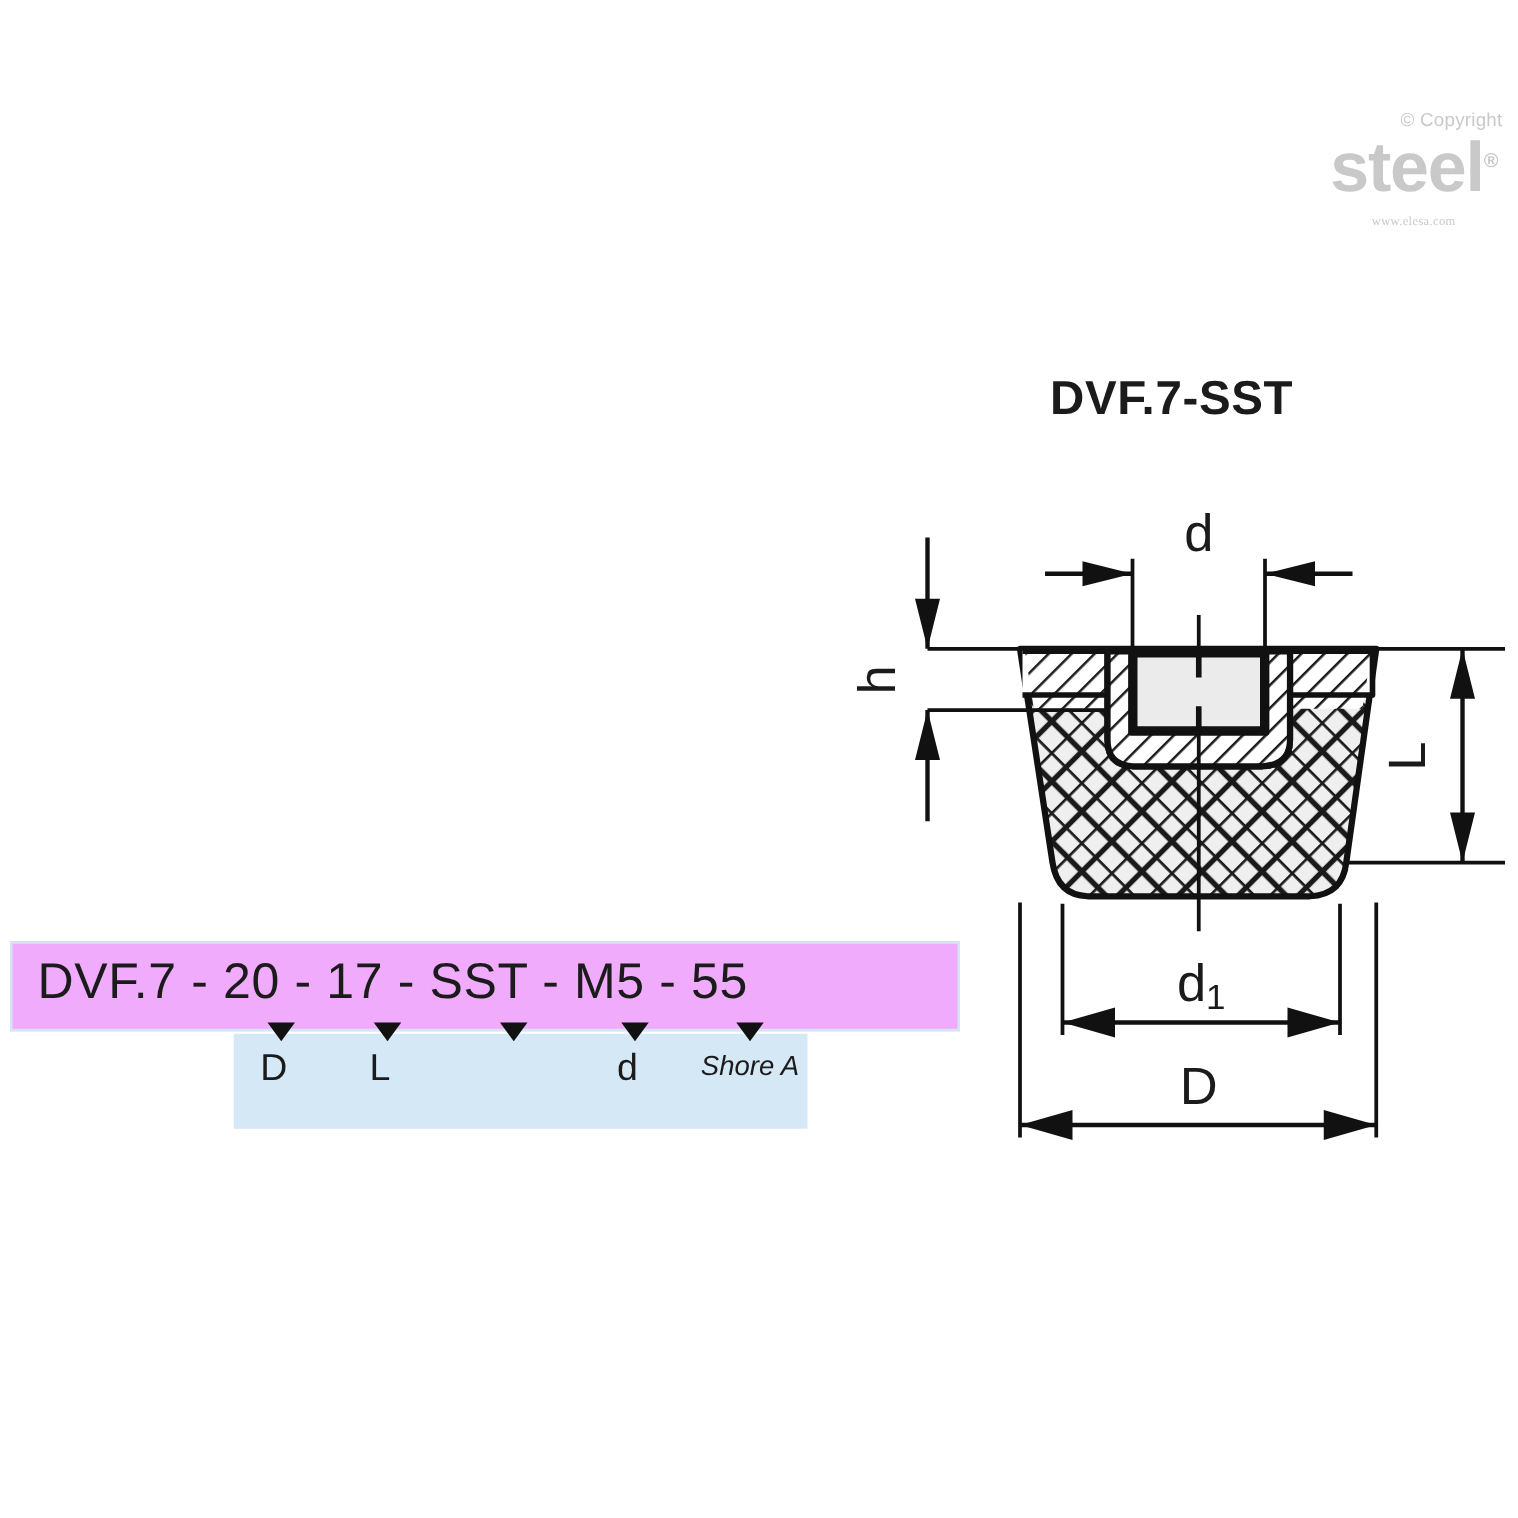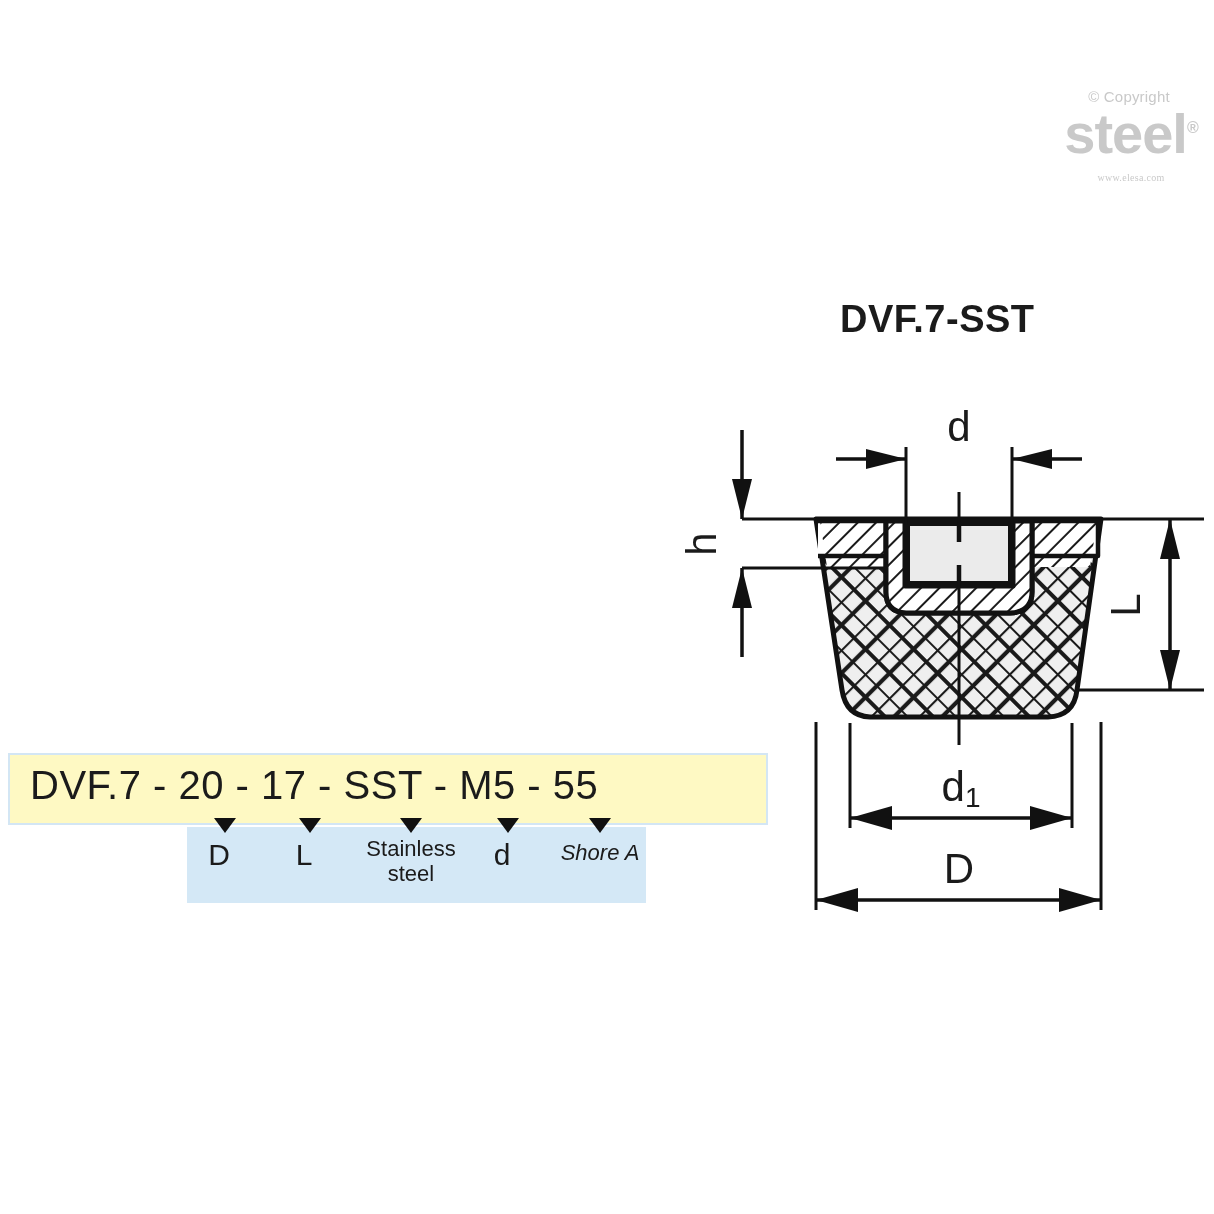--- a/index.html
+++ b/index.html
@@ -22,21 +22,21 @@
     top: 88px;
     width: 150px;
     text-align: center;
     user-select: none;
   }
   #watermark .copyright {
     font-size: 15px;
     color: #c9c9c9;
     letter-spacing: 0.2px;
     white-space: nowrap;
-    text-align: center;
+    text-align: right;
     padding-right: 4px;
   }
   #watermark .brand {
     font-size: 56px;
     font-weight: bold;
     color: #c9c9c9;
     line-height: 0.95;
     letter-spacing: -1px;
     margin-top: 2px;
   }
@@ -79,21 +79,21 @@
     top: 753px;
     width: 640px;
     height: 150px;
   }
   #designation-code-box {
     position: absolute;
     left: 0;
     top: 0;
     width: 760px;
     height: 72px;
-    background: #fef9c3;
+    background: #f0abfc;
     border: 2px solid #d3e6f4;
     box-sizing: border-box;
   }
   #designation-code {
     position: absolute;
     left: 20px;
     top: 8px;
     font-size: 40px;
     color: #1b1b1b;
     letter-spacing: 0.5px;
@@ -256,21 +256,19 @@
     <div id="designation-code">DVF.7  - 20 - 17 - SST - M5 - 55</div>
   </div>
 
   <div class="legend-arrow" style="left:206px;"></div>
   <div class="legend-label" style="left:179px; top:840px; width:64px; transform:translateY(-753px);">D</div>
 
   <div class="legend-arrow" style="left:291px;"></div>
   <div class="legend-label" style="left:264px; top:840px; width:64px; transform:translateY(-753px);">L</div>
 
   <div class="legend-arrow" style="left:392px;"></div>
-  <div class="legend-label small" style="left:338px; top:836px; width:130px; transform:translateY(-753px); white-space:pre-line;">Stainless
-steel</div>
 
   <div class="legend-arrow" style="left:489px;"></div>
   <div class="legend-label" style="left:462px; top:840px; width:64px; transform:translateY(-753px);">d</div>
 
   <div class="legend-arrow" style="left:581px;"></div>
   <div class="legend-label small" style="left:523px; top:840px; width:138px; transform:translateY(-753px);font-style:italic;">Shore A</div>
 </div>
 
 </body></html>

